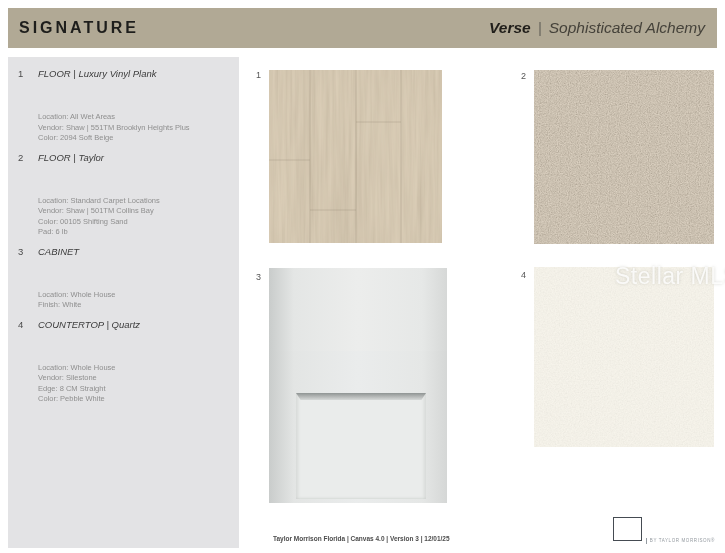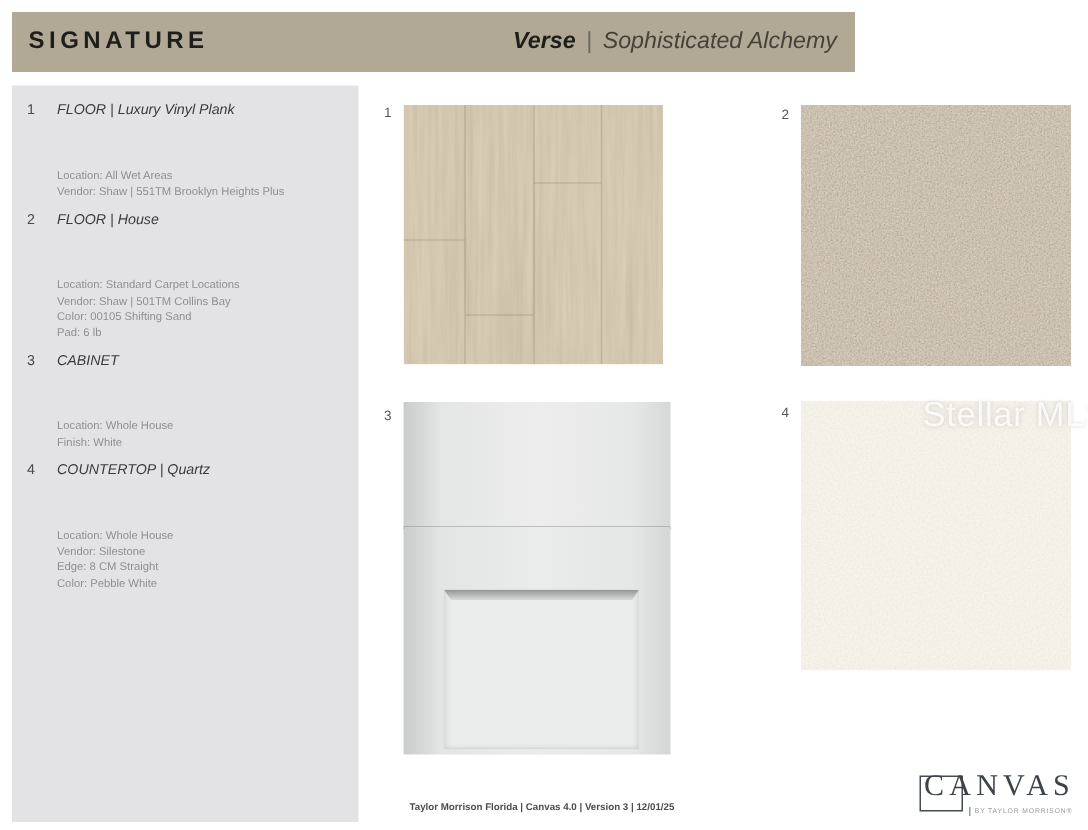--- a/index.html
+++ b/index.html
@@ -1,21 +1,21 @@
 <!DOCTYPE html>
 <html><head>
 <meta charset="utf-8">
 <style>
   * { margin:0; padding:0; box-sizing:border-box; }
   html,body { background:#ffffff; }
   body { font-family:"Liberation Sans", sans-serif; }
   .page { position:relative; width:725px; height:553px; background:#ffffff; overflow:hidden; }
 
   
-  .topbar { position:absolute; left:8px; top:8px; width:562px; height:40px;
+  .topbar { position:absolute; left:8px; top:8px; width:709px; height:40px;
             background:#b1a995; display:flex; align-items:center; justify-content:space-between;
             padding:0 12px 0 11px; }
   .brand { font-size:16px; font-weight:bold; letter-spacing:3px; color:#1e1e1c; }
   .series { font-size:15.5px; color:#45423a; white-space:nowrap;font-style:italic; }
   .series .collection { font-weight:bold; color:#201e1a; }
   .series .sep { margin:0 7px; color:#6b685f; font-weight:300; }
 
   
   .sidebar { position:absolute; left:8px; top:57px; width:231px; height:491px;
              background:#e3e3e5; padding:11px 6px 0 10px; }
@@ -83,27 +83,28 @@
   <aside class="sidebar">
 
     <div class="sel-item">
       <div class="sel-head">
         <span class="sel-num">1</span>
         <span class="ttl">FLOOR | Luxury Vinyl Plank</span>
       </div>
       <div class="sel-details">
         <div>Location: All Wet Areas</div>
         <div>Vendor: Shaw | 551TM Brooklyn Heights Plus</div>
+        <div>Color: 2094 Soft Beige</div>
       </div>
     </div>
 
     <div class="sel-item">
       <div class="sel-head">
         <span class="sel-num">2</span>
-        <span class="ttl">FLOOR | House</span>
+        <span class="ttl">FLOOR | Taylor</span>
       </div>
       <div class="sel-details">
         <div>Location: Standard Carpet Locations</div>
         <div>Vendor: Shaw | 501TM Collins Bay</div>
         <div>Color: 00105 Shifting Sand</div>
         <div>Pad: 6 lb</div>
       </div>
     </div>
 
     <div class="sel-item">
@@ -206,17 +207,16 @@
       <rect width="180" height="180" filter="url(#quartzNoise)" opacity="0.12"></rect>
     </svg>
   </div>
 
   <div class="watermark">Stellar MLS</div>
 
   <div class="footer-info">Taylor Morrison Florida | Canvas 4.0 | Version 3 | 12/01/25</div>
 
   <div class="logo">
     <div class="logo-box"></div>
-    <div class="logo-word">CANVAS</div>
     <div class="logo-sub">BY TAYLOR MORRISON®</div>
   </div>
 
 </div>
 
 </body></html>

